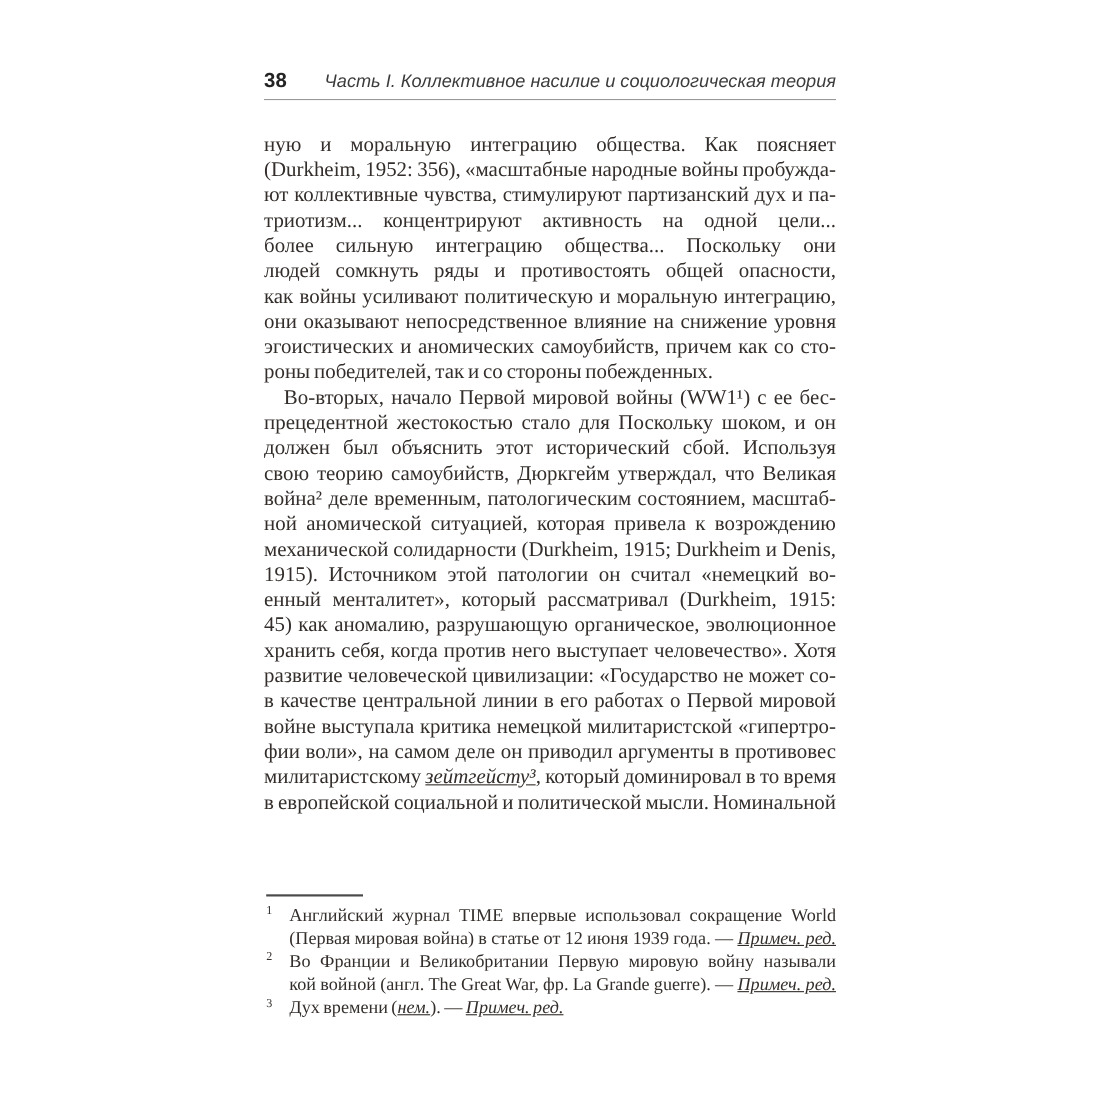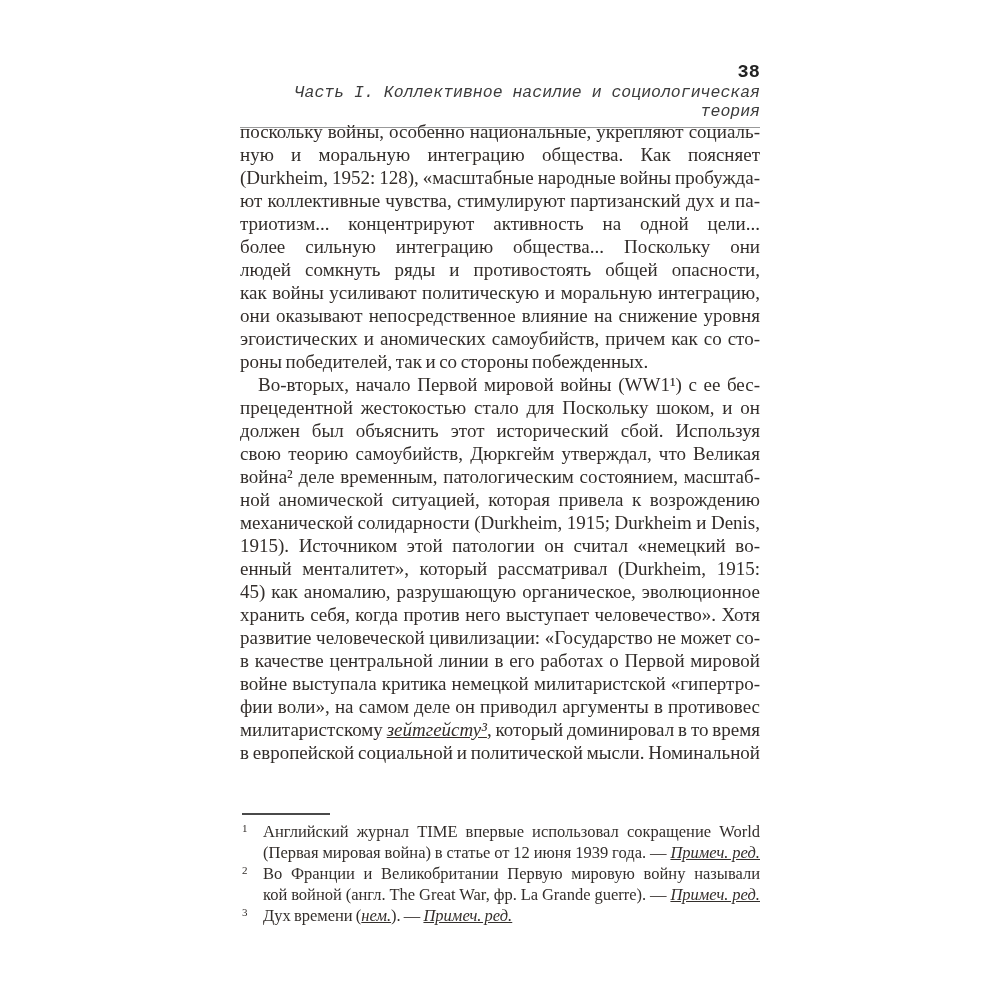--- a/index.html
+++ b/index.html
@@ -24,22 +24,21 @@
     position: absolute;
     top: 62px;
     left: 0;
     width: 100%;
     box-sizing: border-box;
     display: flex;
     justify-content: space-between;
     align-items: flex-end;
     padding-bottom: 6px;
     border-bottom: 1.5px solid #999999;
-    font-family: Liberation Mono, monospace;
-    flex-direction: column;
+    font-family: Liberation Sans, sans-serif;
   }
   .page-number {
     font-weight: 700;
     font-size: 18.5px;
     color: #232323;
     letter-spacing: 0.2px;
   }
   .running-title {
     font-style: italic;
     font-size: 16.5px;
@@ -103,23 +102,22 @@
 <div class="page">
   <div class="content">
 
     <header class="page-header">
       <span class="page-number">38</span>
       <span class="running-title">Часть I. Коллективное насилие и социологическая теория</span>
     </header>
 
     <main class="body-text">
       <div class="paragraph">
-          <div class="line j"><span>поскольку войны, особенно национальные, укрепляют социаль-</span></div>
           <div class="line j"><span>ную и моральную интеграцию общества. Как поясняет Дюркгейм</span></div>
-          <div class="line j"><span>(Durkheim, 1952: 128), «масштабные народные войны пробужда-</span></div>
+          <div class="line j"><span>(Durkheim, 1952: 356), «масштабные народные войны пробужда-</span></div>
           <div class="line j"><span>ют коллективные чувства, стимулируют партизанский дух и па-</span></div>
           <div class="line j"><span>триотизм... концентрируют активность на одной цели... вызывают</span></div>
           <div class="line j"><span>более сильную интеграцию общества... Поскольку они заставляют</span></div>
           <div class="line j"><span>людей сомкнуть ряды и противостоять общей опасности, человек</span></div>
           <div class="line j"><span>как войны усиливают политическую и моральную интеграцию,</span></div>
           <div class="line j"><span>они оказывают непосредственное влияние на снижение уровня</span></div>
           <div class="line j"><span>эгоистических и аномических самоубийств, причем как со сто-</span></div>
           <div class="line"><span>роны победителей, так и со стороны побежденных.</span></div>
         </div>
       <div class="paragraph">

